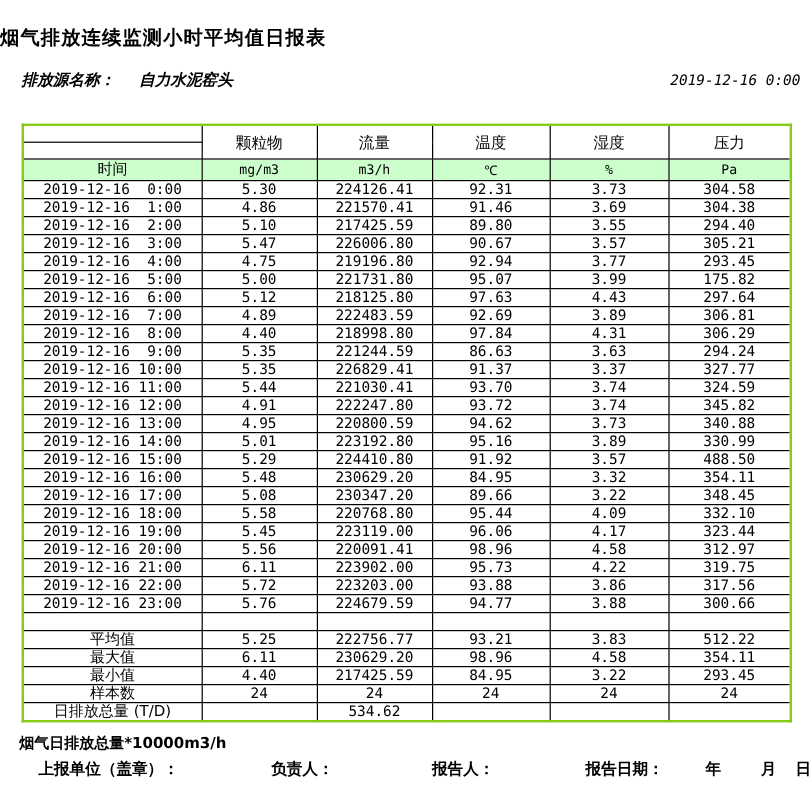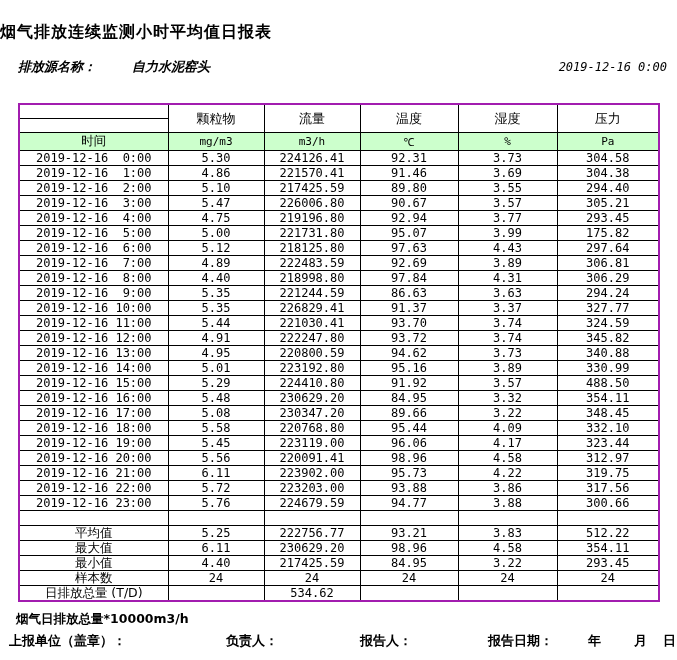--- a/index.html
+++ b/index.html
@@ -17,30 +17,30 @@
   }
   .title {
     margin-top: 22px; 
     font-size: 16px; font-weight: bold; letter-spacing: 1px;
   }
   .source-row {
     display: flex; align-items: center;
     margin: 15px 10px 0 18px;
     font-size: 13px; font-weight: bold; font-style: italic;
   }
-  .source-name { margin-left: 36px; }
+  .source-name { margin-left: 20px; }
   .report-time {
     margin-left: auto; font-weight: normal; font-size: 12px;
     font-family: "DejaVu Sans Mono", "Liberation Mono", monospace;
     white-space: pre;
   }
   table.report {
     margin: 27px 0 0 18px;
     border-collapse: collapse; table-layout: fixed;
-    border: 2px solid #a21caf;
+    border: 2px solid #84cc16;
   }
   table.report td, table.report th {
     border: 1px solid #000;
     padding: 0; text-align: center; vertical-align: middle;
     font-weight: normal; overflow: hidden;
   }
   .h-split { height: 13px; }
   .h-name  { font-size: 13px; }
   tr.unit-row td { height: 16px; margin-top: 48px; }
   .green { background: var(--green, #ccffcc); }
@@ -61,21 +61,21 @@
   td.c-label { font-size: 12.5px; height: 14px; line-height: 14px; }
   .footer-note {
     margin: 9px 0 0 16px;
     font-weight: bold; font-size: 12.5px; white-space: pre;
   }
   .sig-row {
     position: relative; height: 18px; margin-top: 4px;
     font-weight: bold; font-size: 13px;
   }
   .sig-row span { position: absolute; top: 0; white-space: pre; }
-  .sig-unit   { left: 9px; }
+  .sig-unit   { left: 32px; }
   .sig-resp   { left: 226px; }
   .sig-report { left: 360px; }
   .sig-date   { left: 488px; }
   .sig-year   { left: 588px; }
   .sig-month  { left: 634px; }
   .sig-day    { left: 663px; }
 </style>
 </head>
 <body>
 

